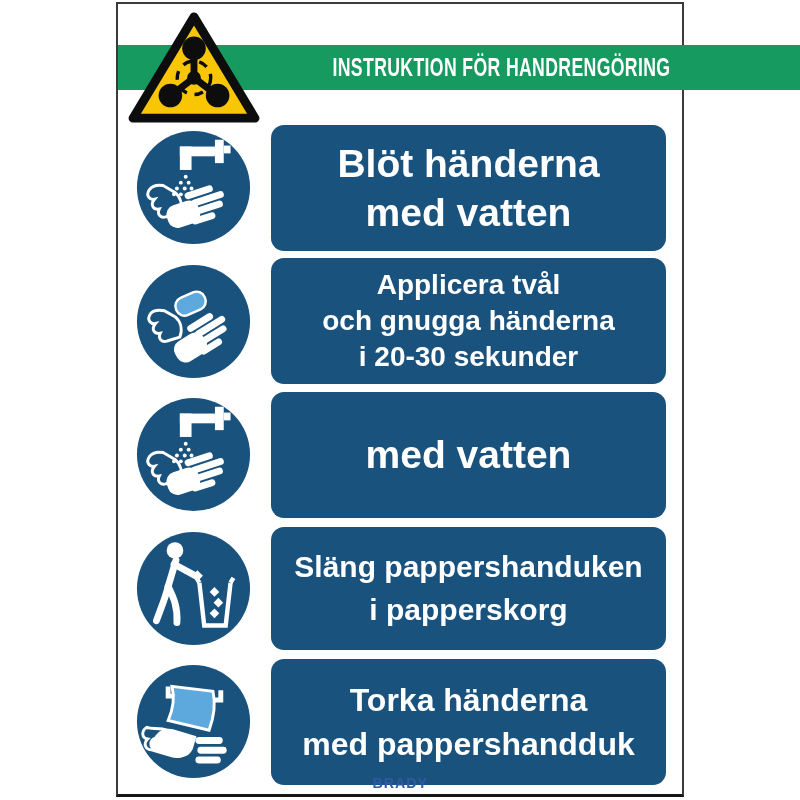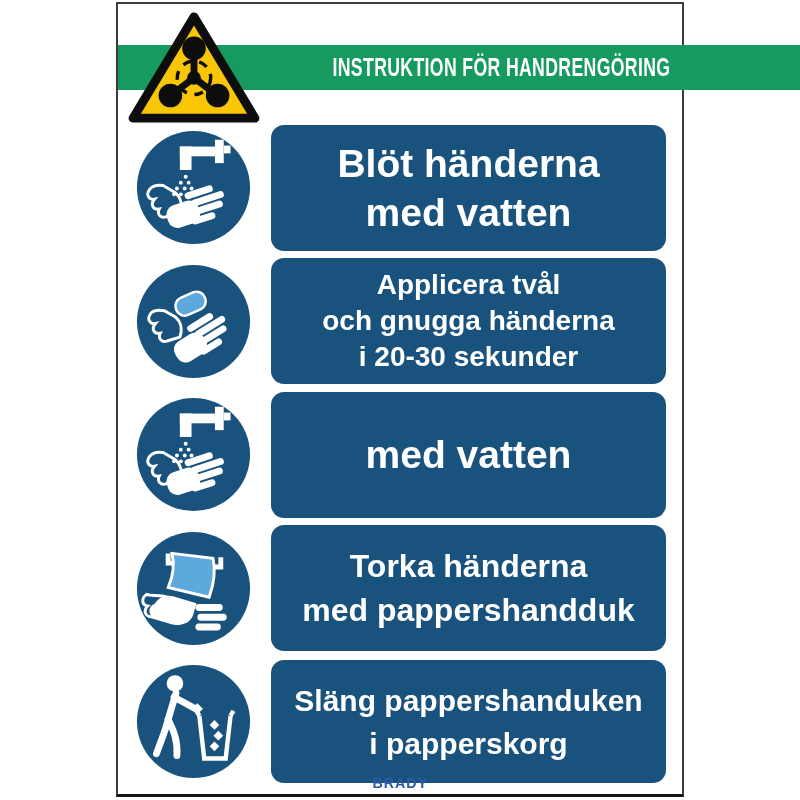--- a/index.html
+++ b/index.html
@@ -161,40 +161,20 @@
           <rect x="60" y="73" width="35" height="7" rx="3.5"></rect>
           <rect x="59" y="82" width="32" height="7" rx="3.5"></rect>
           <rect x="55" y="91" width="25" height="7" rx="3.5"></rect>
         </g>
       </svg>
       <div class="panel size-l">
         <div class="line">med vatten</div>
       </div>
     </div>
 
-    <div class="row row4">
-      <svg class="badge" viewBox="0 0 120 120">
-        <circle cx="60" cy="60" r="58" fill="#1a527e"></circle>
-        <path d="M34 24 v10 h7" fill="none" stroke="#ffffff" stroke-width="5"></path>
-        <path d="M88 28 v10 h-7" fill="none" stroke="#ffffff" stroke-width="5"></path>
-        <path d="M38 24 l42 5 q4 18 -4 40 l-42 -10 q8 -18 4 -35 z" fill="#5da9dd" stroke="#ffffff" stroke-width="3"></path>
-        <path d="M12 66 c-6 4 -5 11 1 12 c-5 5 -2 11 4 11 l20 6 c9 3 17 -1 19 -9 l2 -9 -24 -8 c-9 -3 -17 -1 -22 -3 z" fill="none" stroke="#ffffff" stroke-width="3"></path>
-        <path d="M20 76 c-7 2 -7 12 0 14 l20 6 c10 3 18 -2 20 -10 l3 -11 -24 -7 c-9 -2 -15 2 -19 8 z" fill="#ffffff"></path>
-        <g fill="#ffffff">
-          <rect x="62" y="76" width="28" height="7" rx="3.5"></rect>
-          <rect x="64" y="86" width="30" height="7" rx="3.5"></rect>
-          <rect x="62" y="96" width="26" height="7" rx="3.5"></rect>
-        </g>
-      </svg>
-      <div class="panel size-4">
-        <div class="line">Torka händerna</div>
-        <div class="line">med pappershandduk</div>
-      </div>
-    </div>
-
     <div class="row row5">
       <svg class="badge" viewBox="0 0 120 120">
         <circle cx="60" cy="60" r="58" fill="#1a527e"></circle>
         <circle cx="41" cy="21" r="8.5" fill="#ffffff"></circle>
         <g stroke="#ffffff" stroke-width="7" fill="none" stroke-linecap="round">
           <path d="M42 31 L34 58"></path>
           <path d="M40 35 L62 47"></path>
           <path d="M34 58 C31 70 27 79 22 93"></path>
           <path d="M34 58 C40 70 44 80 43 95"></path>
         </g>
@@ -206,19 +186,39 @@
           <rect x="82" y="71" width="7" height="7" transform="rotate(45 85.5 74.5)"></rect>
           <rect x="78" y="82" width="7" height="7" transform="rotate(45 81.5 85.5)"></rect>
         </g>
       </svg>
       <div class="panel size-5">
         <div class="line">Släng pappershanduken</div>
         <div class="line">i papperskorg</div>
       </div>
     </div>
 
+    <div class="row row4">
+      <svg class="badge" viewBox="0 0 120 120">
+        <circle cx="60" cy="60" r="58" fill="#1a527e"></circle>
+        <path d="M34 24 v10 h7" fill="none" stroke="#ffffff" stroke-width="5"></path>
+        <path d="M88 28 v10 h-7" fill="none" stroke="#ffffff" stroke-width="5"></path>
+        <path d="M38 24 l42 5 q4 18 -4 40 l-42 -10 q8 -18 4 -35 z" fill="#5da9dd" stroke="#ffffff" stroke-width="3"></path>
+        <path d="M12 66 c-6 4 -5 11 1 12 c-5 5 -2 11 4 11 l20 6 c9 3 17 -1 19 -9 l2 -9 -24 -8 c-9 -3 -17 -1 -22 -3 z" fill="none" stroke="#ffffff" stroke-width="3"></path>
+        <path d="M20 76 c-7 2 -7 12 0 14 l20 6 c10 3 18 -2 20 -10 l3 -11 -24 -7 c-9 -2 -15 2 -19 8 z" fill="#ffffff"></path>
+        <g fill="#ffffff">
+          <rect x="62" y="76" width="28" height="7" rx="3.5"></rect>
+          <rect x="64" y="86" width="30" height="7" rx="3.5"></rect>
+          <rect x="62" y="96" width="26" height="7" rx="3.5"></rect>
+        </g>
+      </svg>
+      <div class="panel size-4">
+        <div class="line">Torka händerna</div>
+        <div class="line">med pappershandduk</div>
+      </div>
+    </div>
+
   </div>
 
   <div class="brand-row">
     <span class="brand">BRADY</span>
   </div>
 
 </div>
 
 </body></html>

